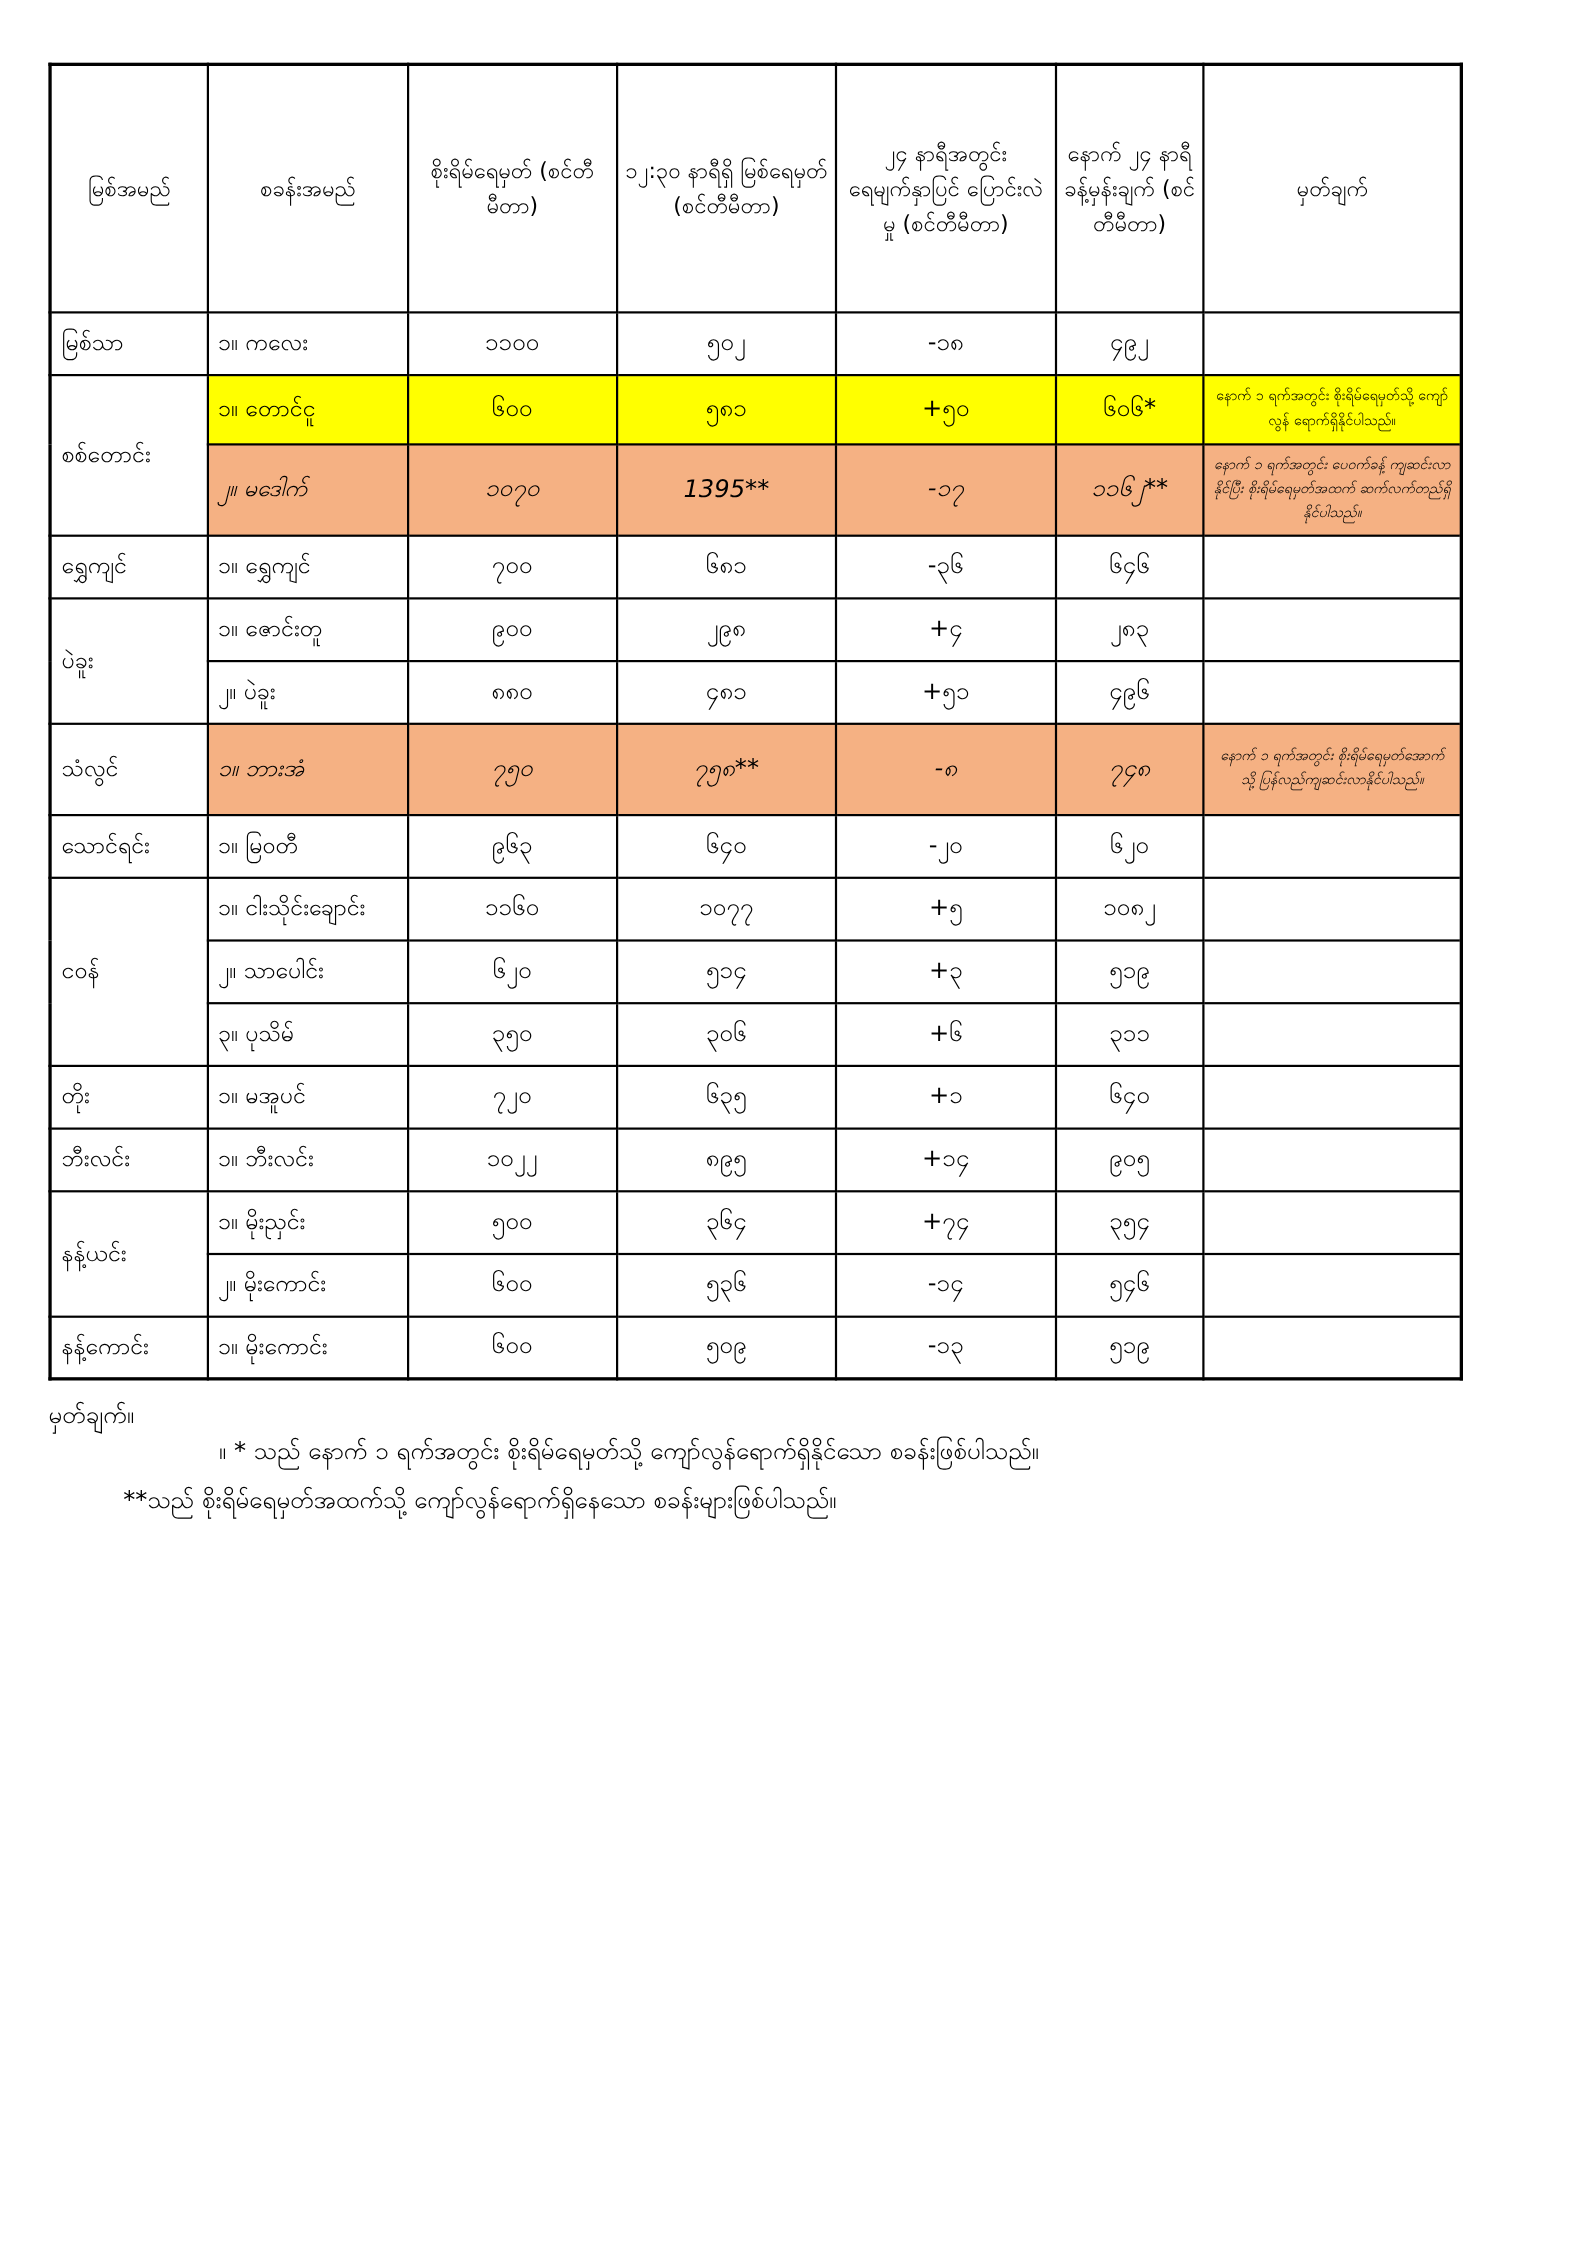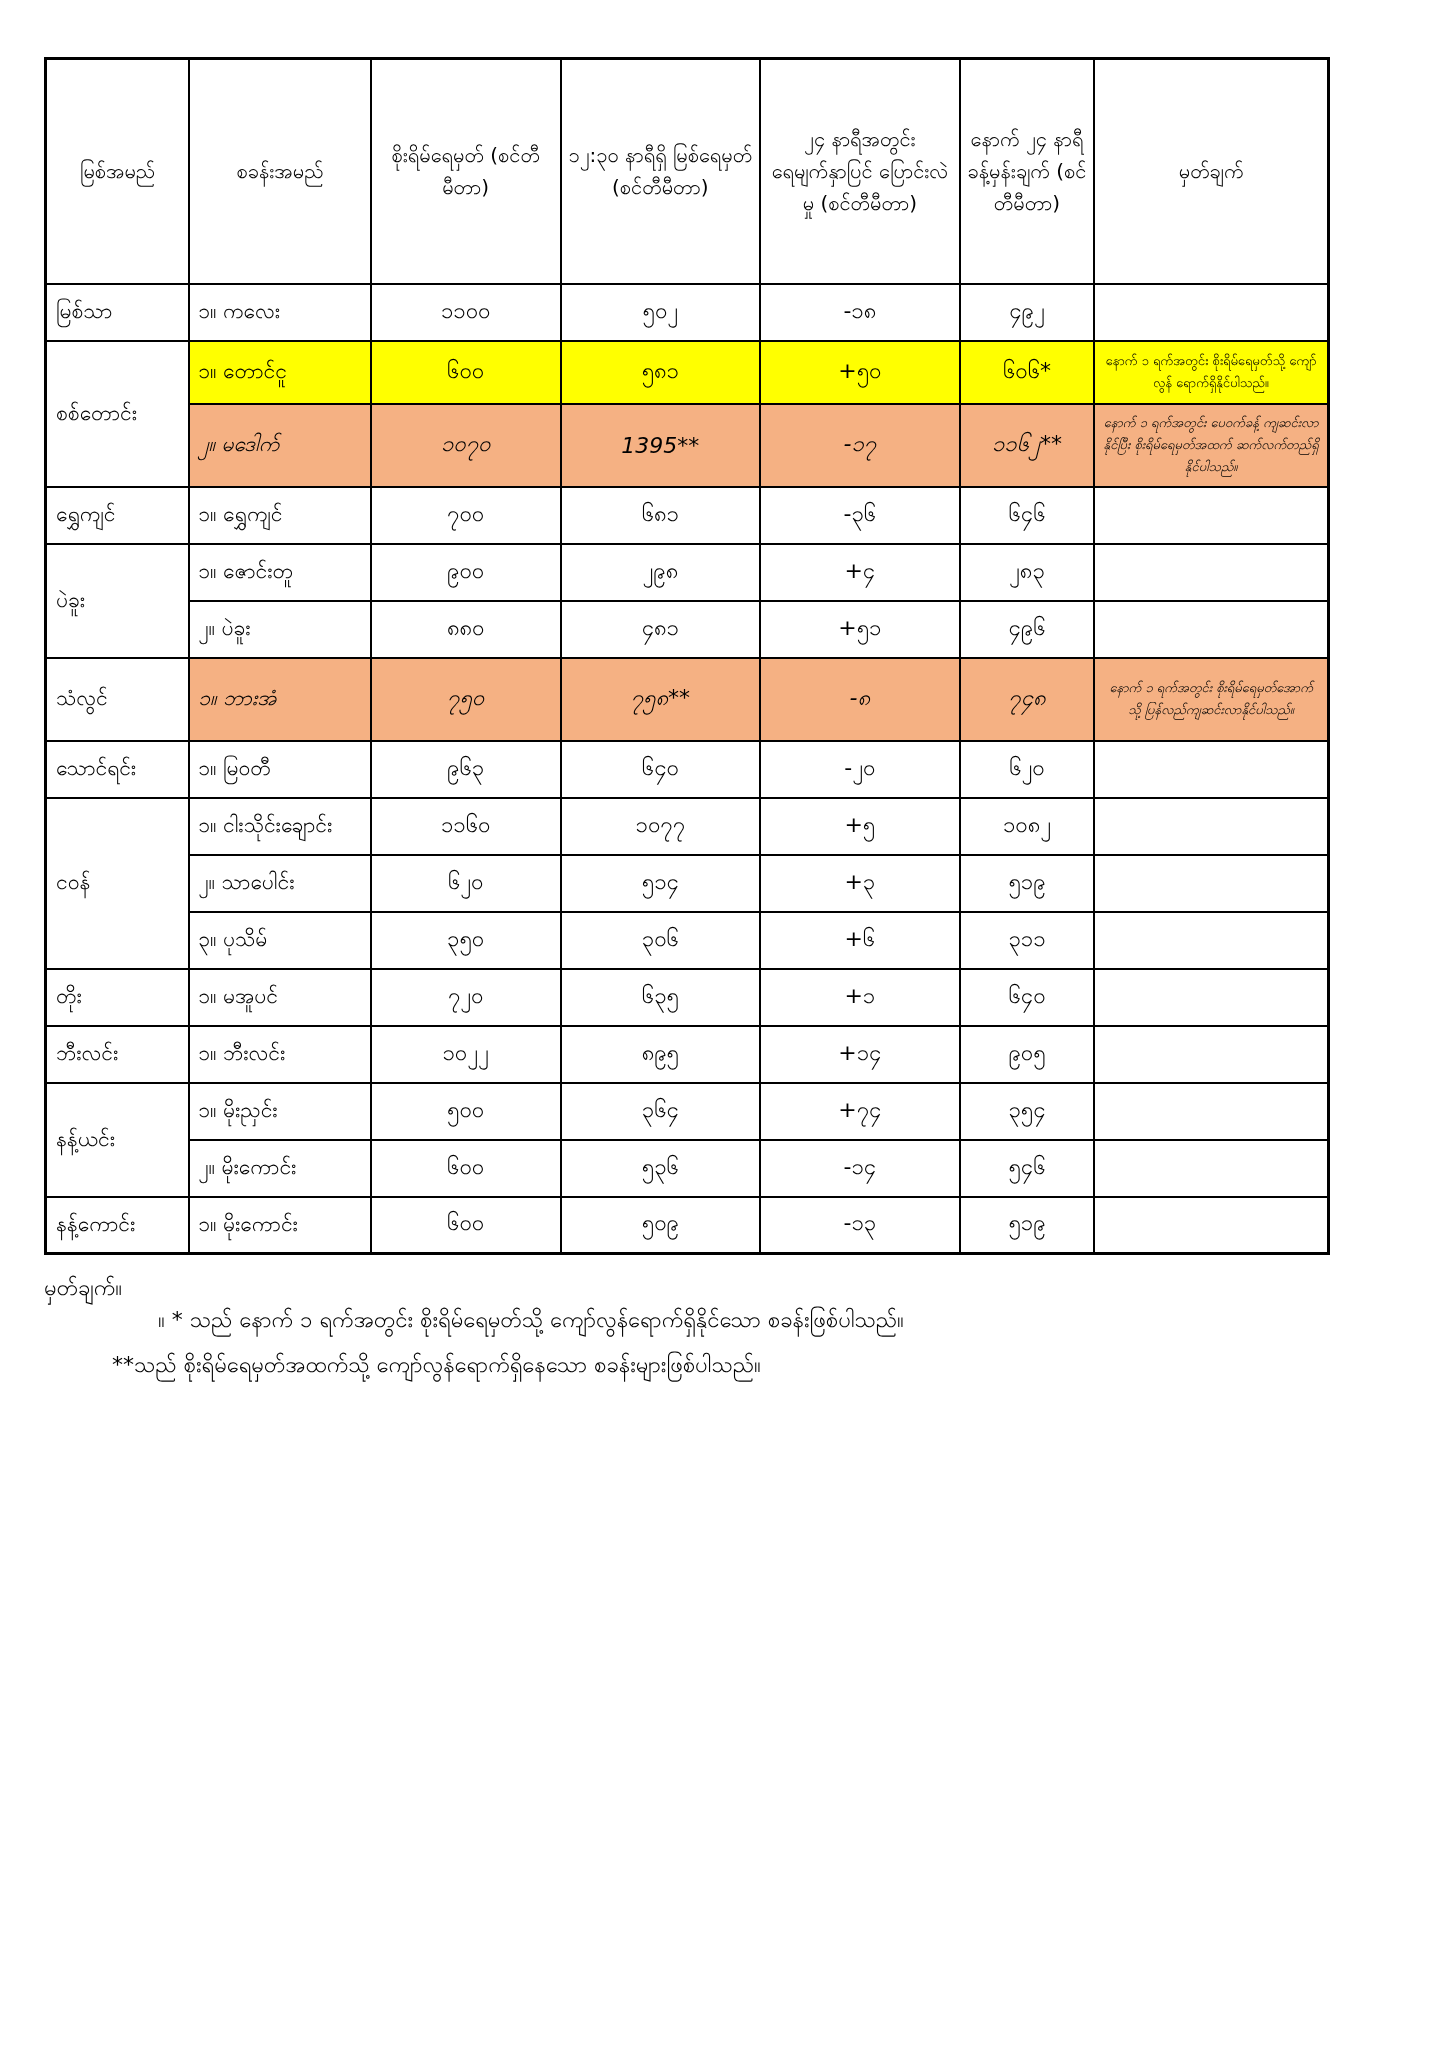--- a/index.html
+++ b/index.html
@@ -20,21 +20,21 @@
 
   td.c-river   { font-size:21px; text-align:left; padding:4px 4px 4px 9px; background:#fff; line-height:1.5; overflow-wrap:break-word; }
   td.c-station { font-size:21px; text-align:left; padding:4px 4px 4px 8px; line-height:1.5; overflow-wrap:break-word;margin-top:24px; }
   td.c-num     { font-size:22px; text-align:center; padding:2px; }
   td.c-remark  { font-size:13px; text-align:center; padding:3px 8px; line-height:1.7; overflow-wrap:break-word; }
 
   tr.hl-yellow td.bg { background:var(--yellow,#ffff00); }
   tr.hl-orange td.bg { background:var(--orange,#f5b183);font-style:italic; }
 
   .footnote { margin-top:16px; font-size:22px; line-height:1.5; }
-  .fn-line1 { display:flex; align-items:flex-start; }
+  .fn-line1 { display:flex; align-items:flex-start;gap:41px; }
   .fn-label { flex:0 0 auto; margin-right:36px; }
   .fn-text1 { flex:1 1 auto;margin-top:32px; }
   .fn-line2 { margin-top:12px; margin-left:68px; }
 </style>
 </head>
 <body>
 
 <div class="page">
   <div class="sheet">
 

